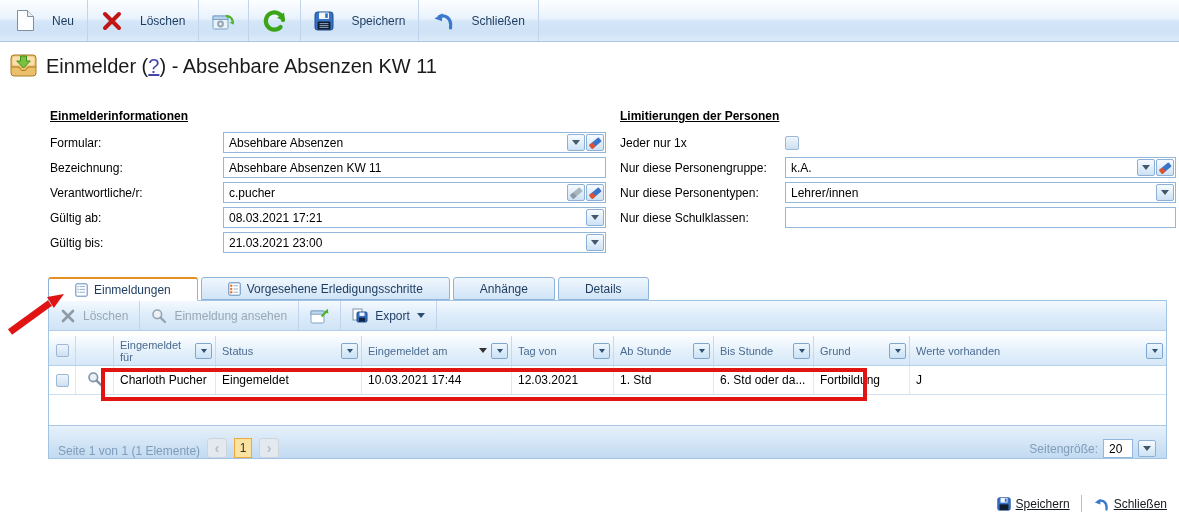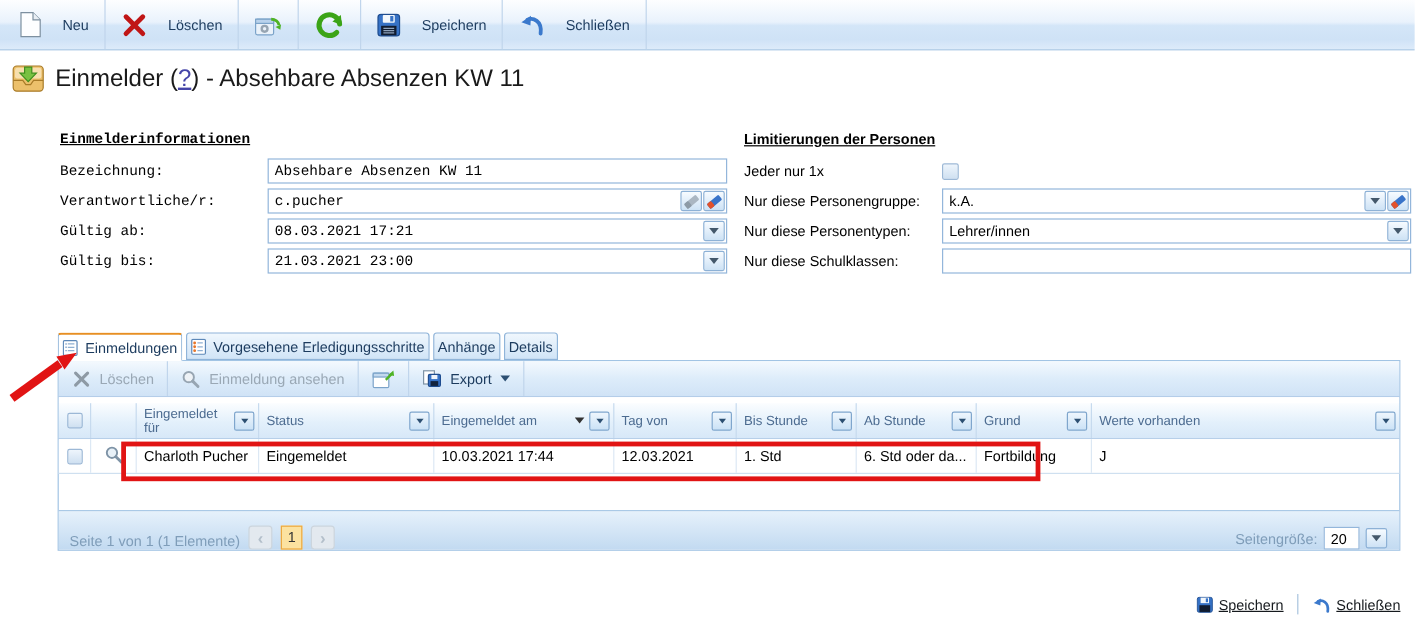--- a/index.html
+++ b/index.html
@@ -15,40 +15,40 @@
     border-right:1px solid #c0d5ec; color:#1c3b5e; cursor:default; }
   .tbtn .ic { display:flex; align-items:center; }
 
   
   .titlebar { position:absolute; top:52px; left:10px; display:flex; align-items:center; gap:9px; }
   .title-text { font-size:20px; color:#1a1a1a; white-space:nowrap; }
   .help-q { color:#4545a8; text-decoration:underline; }
 
   
   .section-hdr { font-weight:bold; text-decoration:underline; color:#000; margin-bottom:9px; }
-  .form-left  { position:absolute; left:50px;  top:109px; width:556px;font-family:Liberation Mono, monospace; }
+  .form-left  { position:absolute; left:50px;  top:109px; width:556px; }
   .form-right { position:absolute; left:620px; top:109px; width:556px; }
   .frow { display:flex; align-items:center; height:21px; margin-bottom:4px; }
   .form-left  .lbl { width:173px; flex:none; }
   .form-right .lbl { width:165px; flex:none; }
   .fldwrap { flex:1; display:flex; align-items:center; gap:2px; }
   .fld { flex:1; height:21px; background:#fff; border:1px solid #93b6db;
          display:flex; align-items:center; overflow:hidden; }
   .fld-text { flex:1; padding:0 5px; white-space:nowrap; overflow:hidden; }
   .mini-btn { width:18px; height:17px; margin-right:1px; flex:none; border:1px solid #8db1d6;
     border-radius:2px; background:linear-gradient(180deg,#f7fbff,#cde2f5);
     display:flex; align-items:center; justify-content:center; }
   .caret-dn { width:0; height:0; border-left:4px solid transparent; border-right:4px solid transparent;
     border-top:5px solid #44586b; }
   .cbx { width:14px; height:14px; border:1px solid #9cb8d6; border-radius:2px;
     background:linear-gradient(180deg,#eef5fc,#cfe0f1); }
 
   
   .tabs { position:absolute; left:48px; top:277px; display:flex; align-items:flex-end; z-index:3; }
-  .tab { height:23px; display:flex; align-items:center; gap:6px; padding:0 3px;
+  .tab { height:23px; display:flex; align-items:center; gap:6px; padding:0 26px;
     background:linear-gradient(180deg,#f0f7fd,#d0e4f7); border:1px solid #8fb4d9;
     border-radius:3px 3px 0 0; margin-right:3px; color:#1c3b5e; white-space:nowrap; cursor:default; }
   .tab.active { background:#fff; border-top:2px solid #e78f23; height:24px;
     border-bottom:1px solid #fff; margin-bottom:-1px; }
 
   
   .panel { position:absolute; left:48px; top:300px; width:1119px; height:159px;
     border:1px solid #a2c4e4; background:#fff; z-index:1; }
   .ptoolbar { height:30px; display:flex; align-items:stretch;
     background:linear-gradient(180deg,#f4f9fe,#ddecfa 50%,#d0e3f6);
@@ -188,20 +188,39 @@
     <span class="title-text">
       <span>Einmelder</span>
       <span>(</span><span class="help-q">?</span><span>)</span>
       <span>- Absehbare Absenzen KW 11</span>
     </span>
   </div>
 
   <div class="form-left">
     <div class="section-hdr">Einmelderinformationen</div>
 
+    <div class="frow">
+      <span class="lbl">Formular:</span>
+      <div class="fldwrap">
+        <div class="fld">
+          <span class="fld-text">Absehbare Absenzen</span>
+          <span class="mini-btn">
+              <span class="caret-dn"></span>
+            </span>
+          <span class="mini-btn">
+            <svg width="15" height="14" viewBox="0 0 15 14">
+                <g transform="rotate(-40 7.5 7)">
+                  <rect x="1" y="4.5" width="12.5" height="5.2" rx="1" fill="#3a74c9"></rect>
+                  <rect x="1" y="4.5" width="4.5" height="5.2" rx="1" fill="#e2512b"></rect>
+                </g>
+              </svg>
+          </span>
+        </div>
+      </div>
+    </div>
 
     <div class="frow">
       <span class="lbl">Bezeichnung:</span>
       <div class="fldwrap">
         <div class="fld">
           <span class="fld-text">Absehbare Absenzen KW 11</span>
         </div>
       </div>
     </div>
 
@@ -395,28 +414,28 @@
         <span class="filter-btn">
             <span class="fcaret"></span>
           </span>
       </div>
       <div class="hcell c5">
         <span class="hlbl">Tag von</span>
         <span class="filter-btn">
             <span class="fcaret"></span>
           </span>
       </div>
+      <div class="hcell c6">
+        <span class="hlbl">Ab Stunde</span>
+        <span class="filter-btn">
+            <span class="fcaret"></span>
+          </span>
+      </div>
       <div class="hcell c7">
         <span class="hlbl">Bis Stunde</span>
-        <span class="filter-btn">
-            <span class="fcaret"></span>
-          </span>
-      </div>
-      <div class="hcell c6">
-        <span class="hlbl">Ab Stunde</span>
         <span class="filter-btn">
             <span class="fcaret"></span>
           </span>
       </div>
       <div class="hcell c8">
         <span class="hlbl">Grund</span>
         <span class="filter-btn">
             <span class="fcaret"></span>
           </span>
       </div>

